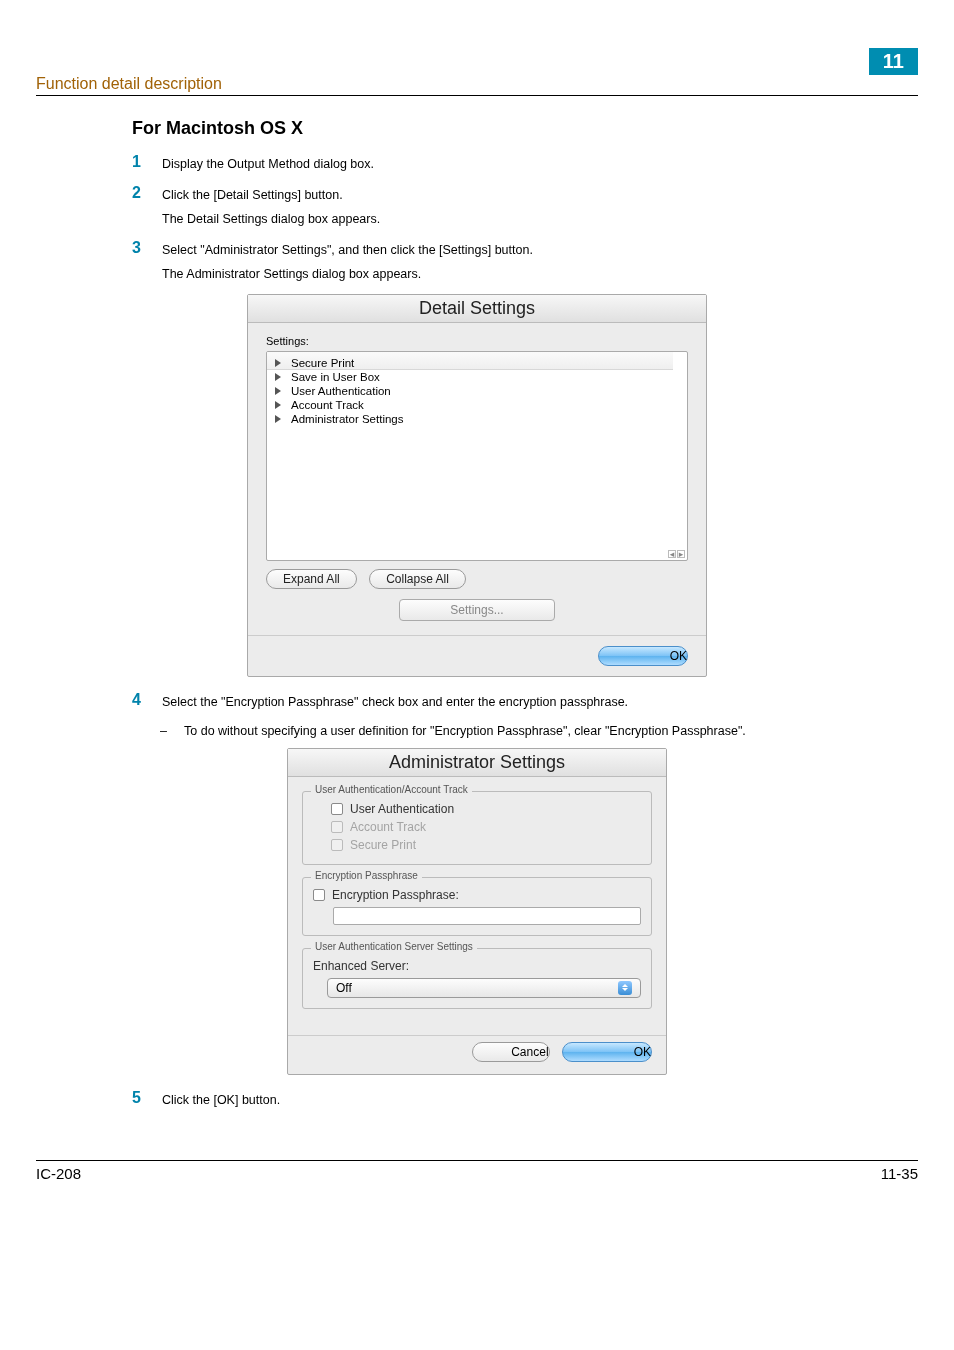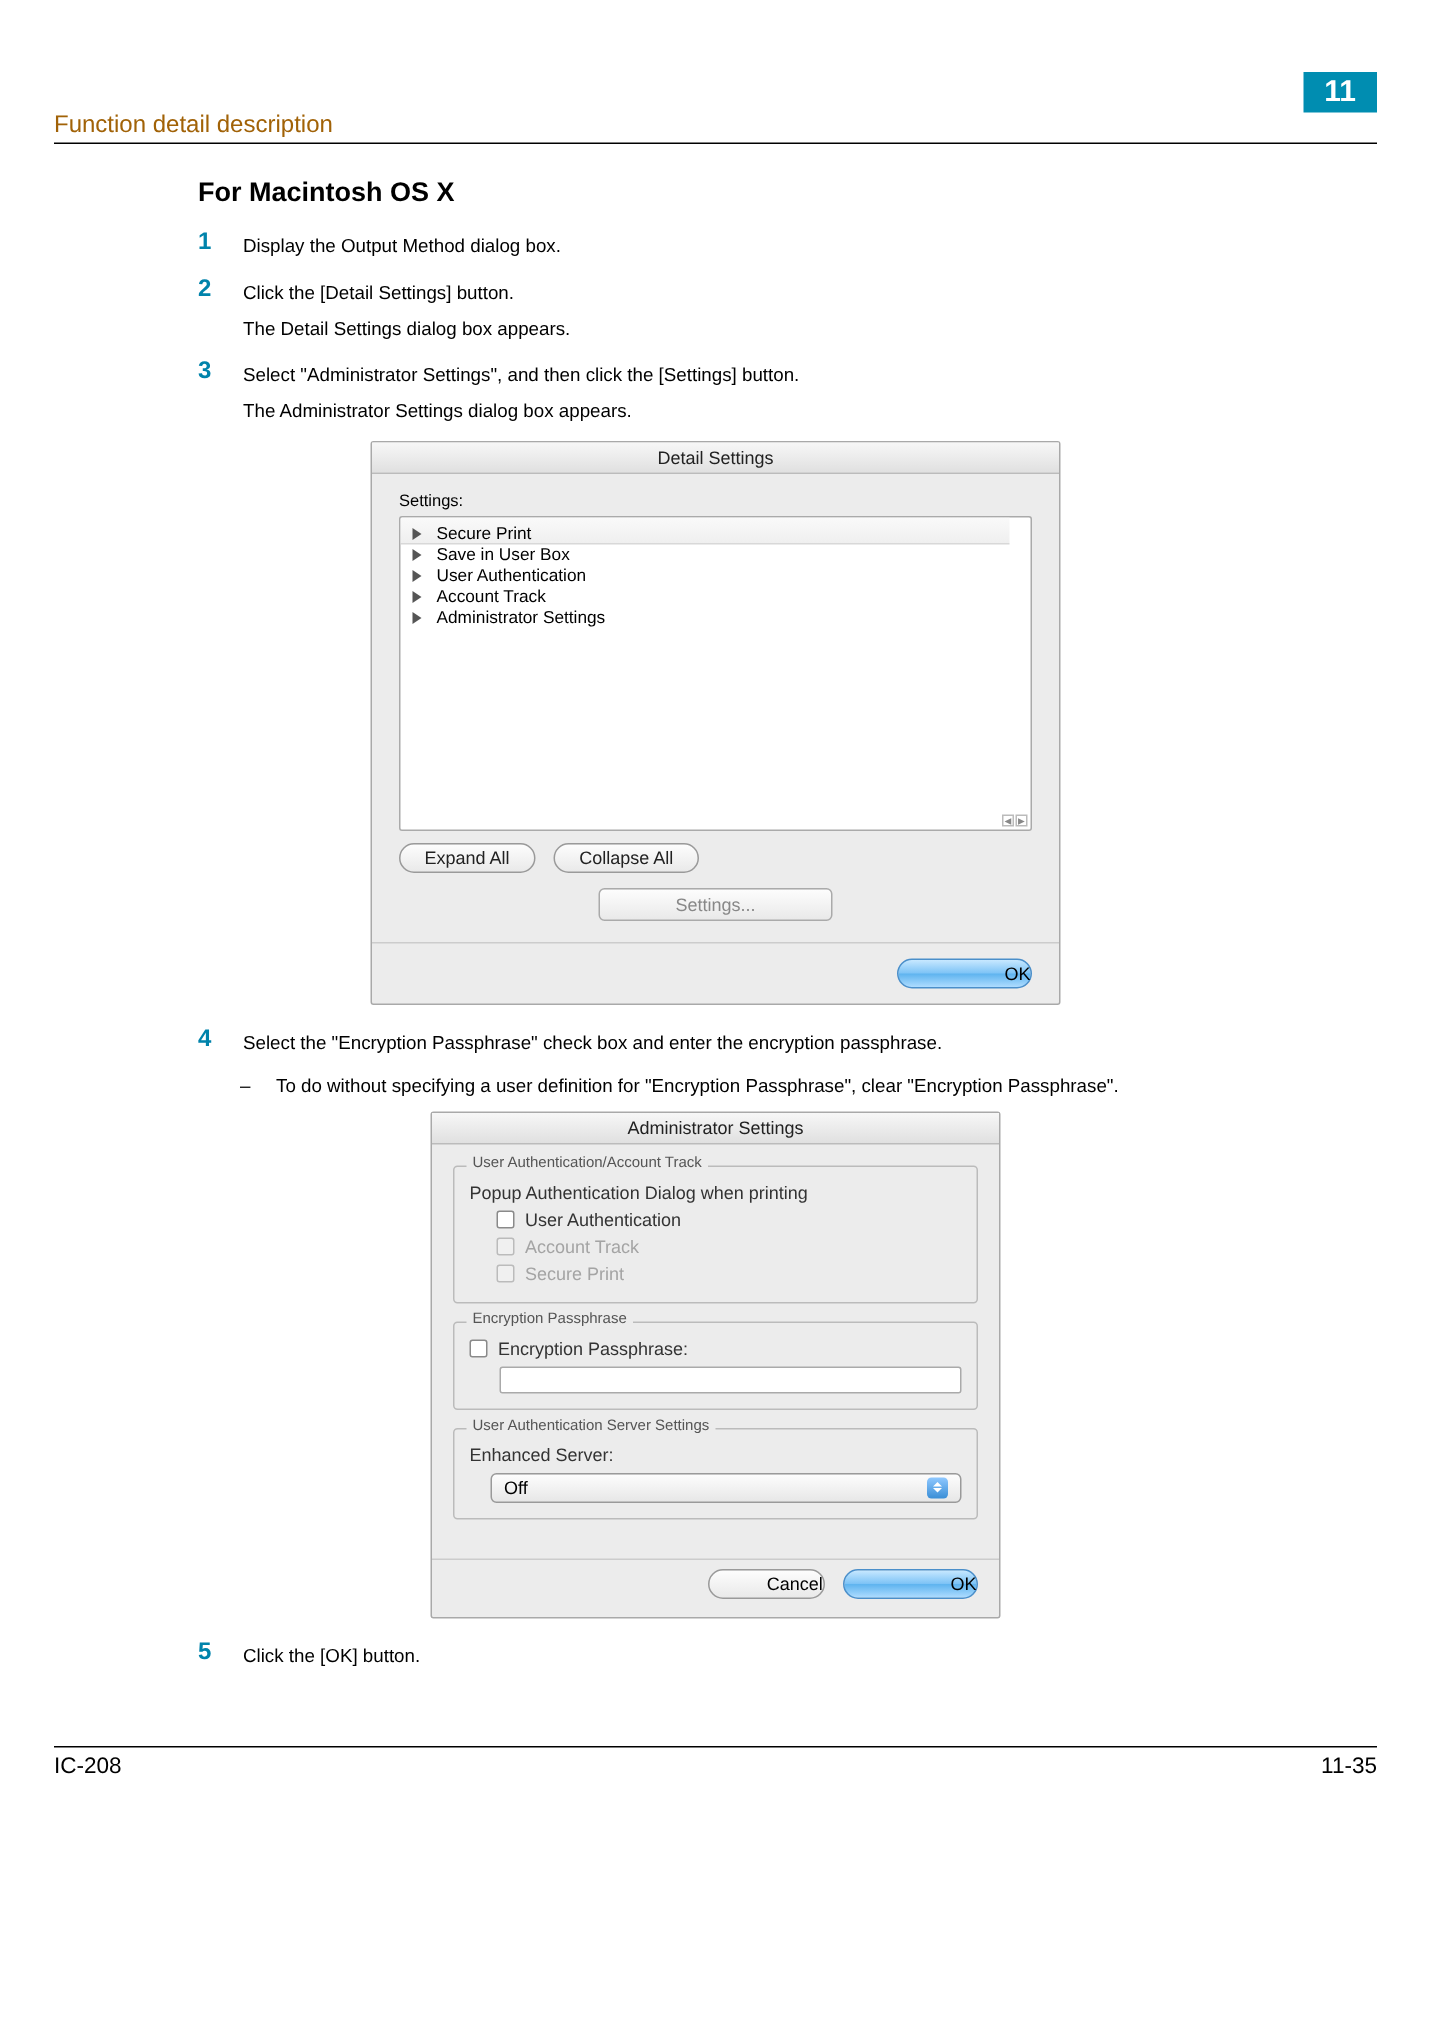--- a/index.html
+++ b/index.html
@@ -69,21 +69,21 @@
   .dlg {
     width: 460px;
     background: #ececec;
     border: 1px solid #a9a9a9;
     border-radius: 2px;
     font-family: "Lucida Grande", Arial, sans-serif;
     position: relative;
   }
   .dlg-title {
     text-align: center;
-    font-size: 12px;
+    font-size: 18px;
     padding: 3px 0;
     color: #222;
     background: linear-gradient(#f7f7f7,#e0e0e0);
     border-bottom: 1px solid #bbb;
   }
   .dlg-body { padding: 12px 18px 14px 18px; }
   .dlg-label { font-size: 11px; margin-bottom: 4px; }
   .listbox {
     background: #fff;
     border: 1px solid #aaa;
@@ -281,21 +281,20 @@
   <div>To do without specifying a user definition for "Encryption Passphrase", clear "Encryption Passphrase".</div>
 </div>
 
 <div class="dlg-wrap">
   <div class="dlg2">
     <div class="dlg-title">Administrator Settings</div>
     <div class="dlg2-body">
 
       <div class="fieldset">
         <div class="legend">User Authentication/Account Track</div>
-        <div class="form-line bold">Popup Authentication Dialog when printing</div>
         <div class="form-line">
             <span class="chk"></span>
             <span>User Authentication</span>
           </div>
         <div class="form-line">
             <span class="chk disabled"></span>
             <span class="dim">Account Track</span>
           </div>
         <div class="form-line">
             <span class="chk disabled"></span>

